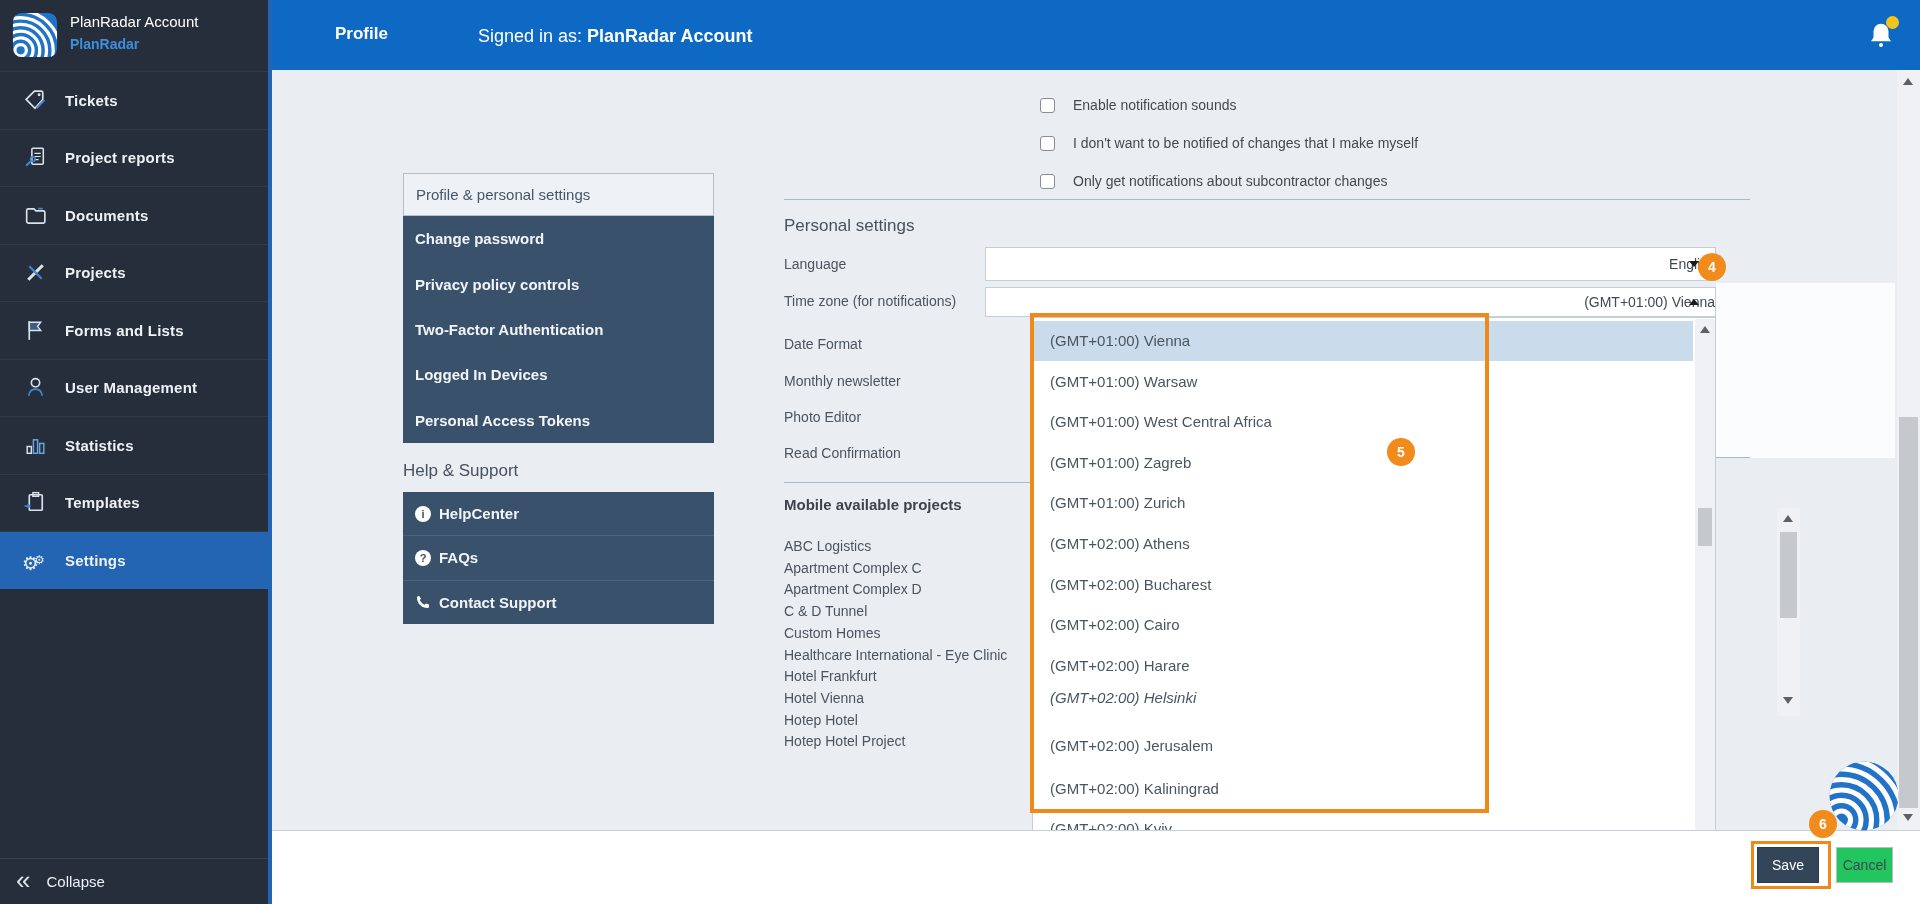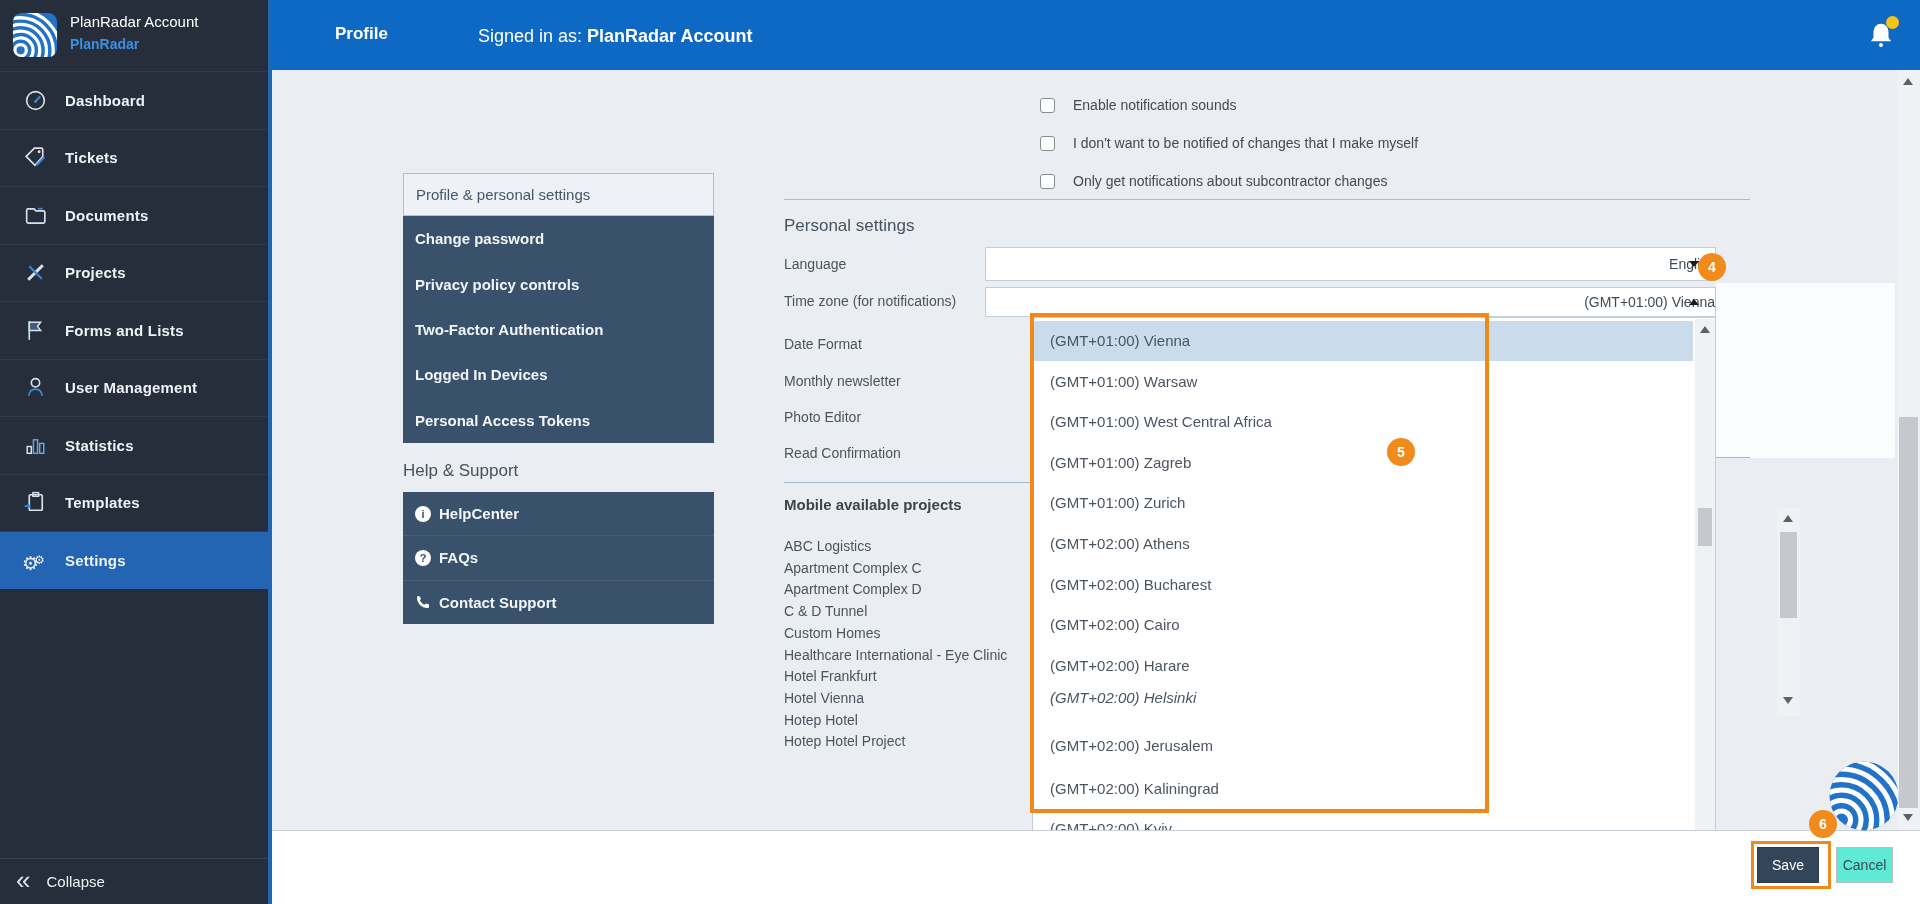--- a/index.html
+++ b/index.html
@@ -59,21 +59,21 @@
   #helpblock .ni{flex:1;display:flex;align-items:center;padding-left:12px;color:#f2f5f8;font-size:15px;font-weight:600;gap:8px;cursor:pointer;border-top:1px solid #4c6078;}
   #helpblock .ni:first-child{border-top:none;}
   .circ-ic{width:16px;height:16px;border-radius:50%;background:#fff;color:#3a516b;font-size:11px;font-weight:bold;line-height:16px;text-align:center;flex:0 0 16px;}
   
   #projects{left:784px;top:536px;width:247px;overflow:hidden;}
   #projects div{font-size:14px;color:#4b545e;line-height:21.7px;white-space:nowrap;}
   
   #footer{left:272px;top:830px;width:1648px;height:74px;background:#fff;border-top:1px solid #c9d1d8;}
   #save-ring{left:1751px;top:841px;width:80px;height:48px;border:3px solid #ef8a1a;}
   #save-btn{left:1757px;top:847px;width:62px;height:36px;background:#334659;color:#fff;font-size:14px;border:1px solid #2b3c4d;display:flex;align-items:center;justify-content:center;cursor:pointer;}
-  #cancel-btn{left:1836px;top:847px;width:57px;height:36px;background:#5eead4;color:#3e4955;font-size:14px;border:1px solid #b6bfc7;display:flex;align-items:center;justify-content:center;cursor:pointer;}
+  #cancel-btn{left:1836px;top:847px;width:57px;height:36px;background:#22c55e;color:#3e4955;font-size:14px;border:1px solid #b6bfc7;display:flex;align-items:center;justify-content:center;cursor:pointer;}
 </style>
 </head>
 <body>
 
 <div id="page">
 
   <div id="sidebar" class="abs">
     <div id="logo-block" class="abs">
       <svg id="logo-sq" class="abs" viewBox="0 0 48 48">
         <defs>
@@ -91,33 +91,34 @@
             <circle cx="9" cy="40" r="41"></circle>
         </g>
       </svg>
       <div class="abs logo-title">PlanRadar Account</div>
       <div class="abs logo-sub">PlanRadar</div>
     </div>
 
     <div id="menu" class="abs">
       <div class="mi">
         <svg class="micon" viewBox="0 0 26 26" fill="none">
-            <circle cx="13" cy="13" r="8.5" stroke="#dbe1e8" stroke-width="1.6"></circle>
-            <line x1="13" y1="14" x2="17.5" y2="9" stroke="#3f86d2" stroke-width="2"></line>
-            <circle cx="13" cy="14" r="1.4" fill="#3f86d2"></circle>
-          </svg>
-        <span class="lbl">Dashboard</span>
-      </div>
-      <div class="mi">
-        <svg class="micon" viewBox="0 0 26 26" fill="none">
             <path d="M4 12 L12 4 h6.5 a1.5 1.5 0 0 1 1.5 1.5 V12 L12.5 20.5 Z" stroke="#dbe1e8" stroke-width="1.6"></path>
             <circle cx="16.5" cy="7.5" r="1.4" fill="#dbe1e8"></circle>
             <path d="M21.5 12.5 L14 20.5" stroke="#3f86d2" stroke-width="2"></path>
           </svg>
         <span class="lbl">Tickets</span>
+      </div>
+      <div class="mi">
+        <svg class="micon" viewBox="0 0 26 26" fill="none">
+            <rect x="9.5" y="4" width="11" height="15.5" rx="1" stroke="#dbe1e8" stroke-width="1.5"></rect>
+            <path d="M12 9 h6 M12 12 h6 M12 15 h4" stroke="#dbe1e8" stroke-width="1.1"></path>
+            <line x1="4" y1="21" x2="9" y2="16" stroke="#3f86d2" stroke-width="2"></line>
+            <circle cx="10.5" cy="14.5" r="2.2" stroke="#3f86d2" stroke-width="1.5"></circle>
+          </svg>
+        <span class="lbl">Project reports</span>
       </div>
       <div class="mi">
         <svg class="micon" viewBox="0 0 26 26" fill="none">
             <path d="M4.5 8.2 c0-1 .5-1.6 1.5-1.6 h5.5 l2 2 h7 c1 0 1.5 .6 1.5 1.6 v8.6 c0 1-.5 1.6-1.5 1.6 H6 c-1 0-1.5-.6-1.5-1.6 Z" stroke="#dbe1e8" stroke-width="1.6"></path>
             <path d="M15.5 6.4 h4.5" stroke="#3f86d2" stroke-width="1.6"></path>
           </svg>
         <span class="lbl">Documents</span>
       </div>
       <div class="mi">
         <svg class="micon" viewBox="0 0 26 26" fill="none">

